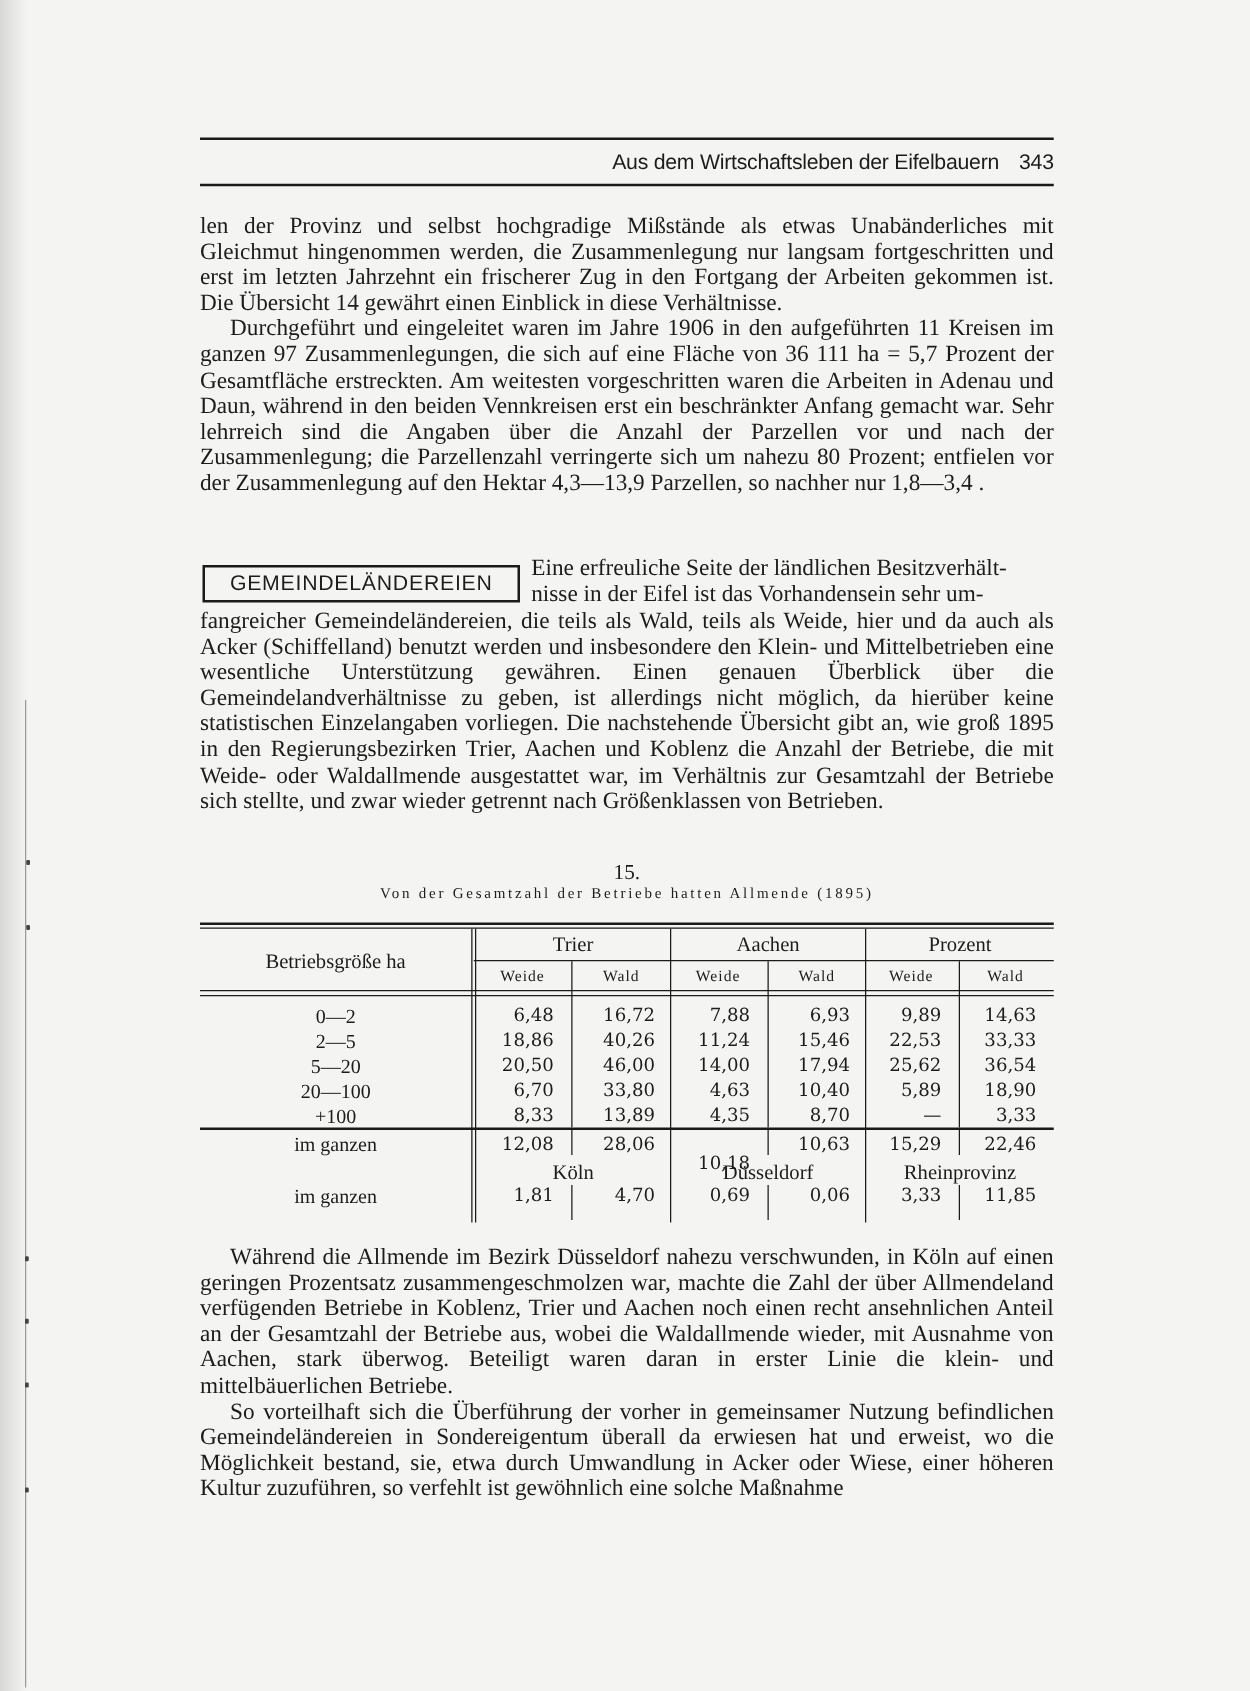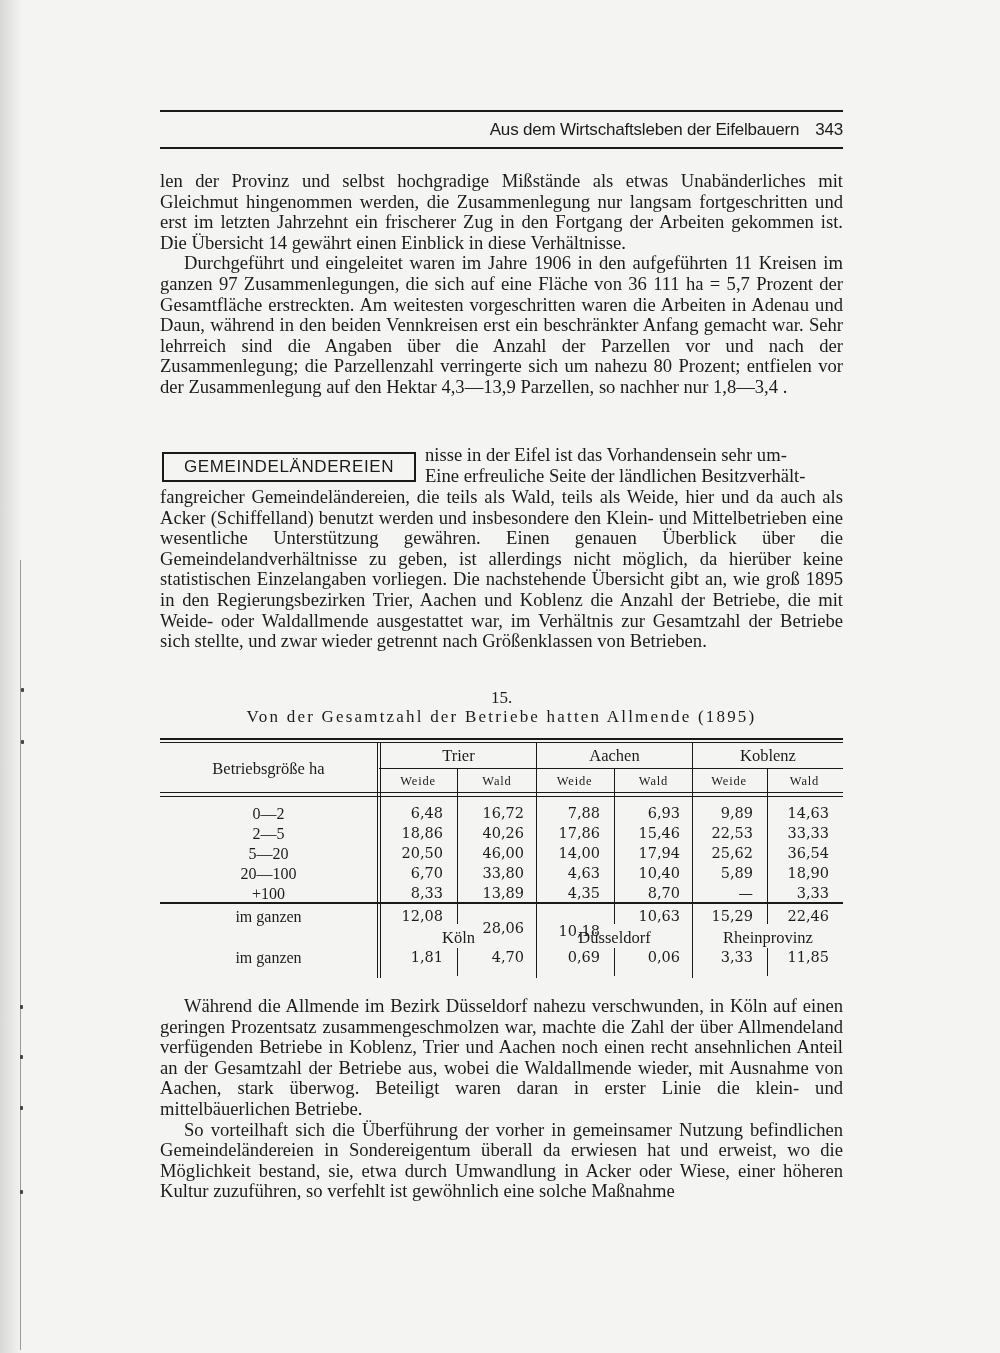--- a/index.html
+++ b/index.html
@@ -25,21 +25,21 @@
   .header-line .pn { margin-left: 16px; }
   .text {
     position: absolute; left: 160px; width: 683px;
     font-size: 18.6px; line-height: 20.6px; text-align: justify;
     font-family: "Liberation Sans Narrow", "Liberation Serif", serif;
     transform-origin: left top;
   }
   .text p { margin: 0; text-align: justify; text-align-last: left; }
   .text p.indent { text-indent: 24px; }
   .caption-num { position: absolute; left: 160px; width: 683px; top: 688px; text-align: center; font-size: 17px; }
-  .caption-title { position: absolute; left: 160px; width: 683px; top: 707px; text-align: center; font-size: 17px; letter-spacing: 2.2px; }
+  .caption-title { position: absolute; left: 160px; width: 683px; top: 707px; text-align: center; font-size: 12px; letter-spacing: 2.2px; }
   .sidebox {
     position: absolute; left: 162px; top: 452px; width: 254px; height: 30px;
     border: 2px solid #1a1a1a; box-sizing: border-box;
     font-family: "Liberation Sans", sans-serif; font-size: 17px; letter-spacing: 0.6px;
     display: flex; align-items: center; justify-content: center;
   }
   
   .tbl { position: absolute; left: 160px; top: 738px; width: 683px; height: 240px; font-size: 14.5px; font-family: "DejaVu Serif", serif; }
   .tbl .ln { position: absolute; background: #1a1a1a; }
   .tbl .cell { position: absolute; white-space: nowrap; }
@@ -70,22 +70,22 @@
 
 <div class="text" style="top:171px">
   <p>len der Provinz und selbst hochgradige Mißstände als etwas Unabänderliches mit Gleichmut hingenommen werden, die Zusammenlegung nur langsam fortgeschritten und erst im letzten Jahrzehnt ein frischerer Zug in den Fortgang der Arbeiten gekommen ist. Die Übersicht 14 gewährt einen Einblick in diese Verhältnisse.</p>
   <p class="indent">Durchgeführt und eingeleitet waren im Jahre 1906 in den aufgeführten 11 Kreisen im ganzen 97 Zusammenlegungen, die sich auf eine Fläche von 36 111 ha = 5,7 Prozent der Gesamtfläche erstreckten. Am weitesten vorgeschritten waren die Arbeiten in Adenau und Daun, während in den beiden Vennkreisen erst ein beschränkter Anfang gemacht war. Sehr lehrreich sind die Angaben über die Anzahl der Parzellen vor und nach der Zusammenlegung; die Parzellenzahl verringerte sich um nahezu 80 Prozent; entfielen vor der Zusammenlegung auf den Hektar 4,3—13,9 Parzellen, so nachher nur 1,8—3,4 .</p>
 </div>
 
 <div class="sidebox">
   <span>GEMEINDELÄNDEREIEN</span>
 </div>
 <div class="text" style="top:445px;left:425px;width:418px">
+  <p>Eine erfreuliche Seite der ländlichen Besitzverhält-</p>
   <p>nisse in der Eifel ist das Vorhandensein sehr um-</p>
-  <p>Eine erfreuliche Seite der ländlichen Besitzverhält-</p>
 </div>
 <div class="text" style="top:487px">
   <p>fangreicher Gemeindeländereien, die teils als Wald, teils als Weide, hier und da auch als Acker (Schiffelland) benutzt werden und insbesondere den Klein- und Mittelbetrieben eine wesentliche Unterstützung gewähren. Einen genauen Überblick über die Gemeindelandverhältnisse zu geben, ist allerdings nicht möglich, da hierüber keine statistischen Einzelangaben vorliegen. Die nachstehende Übersicht gibt an, wie groß 1895 in den Regierungsbezirken Trier, Aachen und Koblenz die Anzahl der Betriebe, die mit Weide- oder Waldallmende ausgestattet war, im Verhältnis zur Gesamtzahl der Betriebe sich stellte, und zwar wieder getrennt nach Größenklassen von Betrieben.</p>
 </div>
 
 <div class="caption-num">15.</div>
 <div class="caption-title">Von der Gesamtzahl der Betriebe hatten Allmende (1895)</div>
 
 <div class="tbl" id="tbl">
   <div class="ln" style="left:0;top:0;width:683px;height:2px"></div>
@@ -105,41 +105,41 @@
   <div class="ln" style="left:297px;top:166px;width:1px;height:20px"></div>
   <div class="ln" style="left:454px;top:166px;width:1px;height:20px"></div>
   <div class="ln" style="left:607px;top:166px;width:1px;height:20px"></div>
   <div class="ln" style="left:297px;top:210px;width:1px;height:28px"></div>
   <div class="ln" style="left:454px;top:210px;width:1px;height:28px"></div>
   <div class="ln" style="left:607px;top:210px;width:1px;height:28px"></div>
 
   <div class="cell hdr c" style="left:0;width:217px;top:21px">Betriebsgröße ha</div>
   <div class="cell hdr c" style="left:221px;width:155px;top:8px">Trier</div>
   <div class="cell hdr c" style="left:377px;width:155px;top:8px">Aachen</div>
-  <div class="cell hdr c" style="left:533px;width:150px;top:8px">Koblenz</div>
+  <div class="cell hdr c" style="left:533px;width:150px;top:8px">Prozent</div>
   <div id="subhdrs">
       <div class="cell sub c" style="left: 221px; width: 74px; top: 36px;">Weide</div>
       <div class="cell sub c" style="left: 298px; width: 78px; top: 36px;">Wald</div>
       <div class="cell sub c" style="left: 377px; width: 75px; top: 36px;">Weide</div>
       <div class="cell sub c" style="left: 455px; width: 77px; top: 36px;">Wald</div>
       <div class="cell sub c" style="left: 533px; width: 72px; top: 36px;">Weide</div>
       <div class="cell sub c" style="left: 608px; width: 73px; top: 36px;">Wald</div>
     </div>
   <div id="rows">
       <div class="cell lbl c" style="left: 0px; width: 217px; top: 67px;">0—2</div>
       <div class="cell r" style="left: 221px; width: 62px; top: 67px;">6,48</div>
       <div class="cell r" style="left: 298px; width: 66px; top: 67px;">16,72</div>
       <div class="cell r" style="left: 377px; width: 63px; top: 67px;">7,88</div>
       <div class="cell r" style="left: 455px; width: 65px; top: 67px;">6,93</div>
       <div class="cell r" style="left: 533px; width: 60px; top: 67px;">9,89</div>
       <div class="cell r" style="left: 608px; width: 61px; top: 67px;">14,63</div>
       <div class="cell lbl c" style="left: 0px; width: 217px; top: 87px;">2—5</div>
       <div class="cell r" style="left: 221px; width: 62px; top: 87px; text-align: right;">18,86</div>
       <div class="cell r" style="left: 298px; width: 66px; top: 87px;">40,26</div>
-      <div class="cell r" style="left: 377px; width: 63px; top: 87px;">17,86</div>
+      <div class="cell r" style="left: 377px; width: 63px; top: 87px;">11,24</div>
       <div class="cell r" style="left: 455px; width: 65px; top: 87px;">15,46</div>
       <div class="cell r" style="left: 533px; width: 60px; top: 87px;">22,53</div>
       <div class="cell r" style="left: 608px; width: 61px; top: 87px;">33,33</div>
       <div class="cell lbl c" style="left: 0px; width: 217px; top: 107px;">5—20</div>
       <div class="cell r" style="left: 221px; width: 62px; top: 107px;">20,50</div>
       <div class="cell r" style="left: 298px; width: 66px; top: 107px;">46,00</div>
       <div class="cell r" style="left: 377px; width: 63px; top: 107px;">14,00</div>
       <div class="cell r" style="left: 455px; width: 65px; top: 107px;">17,94</div>
       <div class="cell r" style="left: 533px; width: 60px; top: 107px;">25,62</div>
       <div class="cell r" style="left: 608px; width: 61px; top: 107px;">36,54</div>
@@ -152,21 +152,21 @@
       <div class="cell r" style="left: 608px; width: 61px; top: 127px;">18,90</div>
       <div class="cell lbl c" style="left: 0px; width: 217px; top: 147px;">+100</div>
       <div class="cell r" style="left: 221px; width: 62px; top: 147px;">8,33</div>
       <div class="cell r" style="left: 298px; width: 66px; top: 147px;">13,89</div>
       <div class="cell r" style="left: 377px; width: 63px; top: 147px;">4,35</div>
       <div class="cell r" style="left: 455px; width: 65px; top: 147px;">8,70</div>
       <div class="cell r" style="left: 533px; width: 60px; top: 147px;">—</div>
       <div class="cell r" style="left: 608px; width: 61px; top: 147px;">3,33</div>
       <div class="cell lbl c" style="left: 0px; width: 217px; top: 170px;">im ganzen</div>
       <div class="cell r" style="left: 221px; width: 62px; top: 170px;">12,08</div>
-      <div class="cell r" style="left: 298px; width: 66px; top: 170px; margin-top: 12px;">28,06</div>
+      <div class="cell r" style="left: 298px; width: 66px; top: 170px;">28,06</div>
       <div class="cell r" style="left: 377px; width: 63px; top: 170px; margin-top: 15px;">10,18</div>
       <div class="cell r" style="left: 455px; width: 65px; top: 170px;">10,63</div>
       <div class="cell r" style="left: 533px; width: 60px; top: 170px;">15,29</div>
       <div class="cell r" style="left: 608px; width: 61px; top: 170px;">22,46</div>
       <div class="cell lbl c" style="left: 0px; width: 217px; top: 211px;">im ganzen</div>
       <div class="cell r" style="left: 221px; width: 62px; top: 211px;">1,81</div>
       <div class="cell r" style="left: 298px; width: 66px; top: 211px;">4,70</div>
       <div class="cell r" style="left: 377px; width: 63px; top: 211px;">0,69</div>
       <div class="cell r" style="left: 455px; width: 65px; top: 211px;">0,06</div>
       <div class="cell r" style="left: 533px; width: 60px; top: 211px;">3,33</div>

